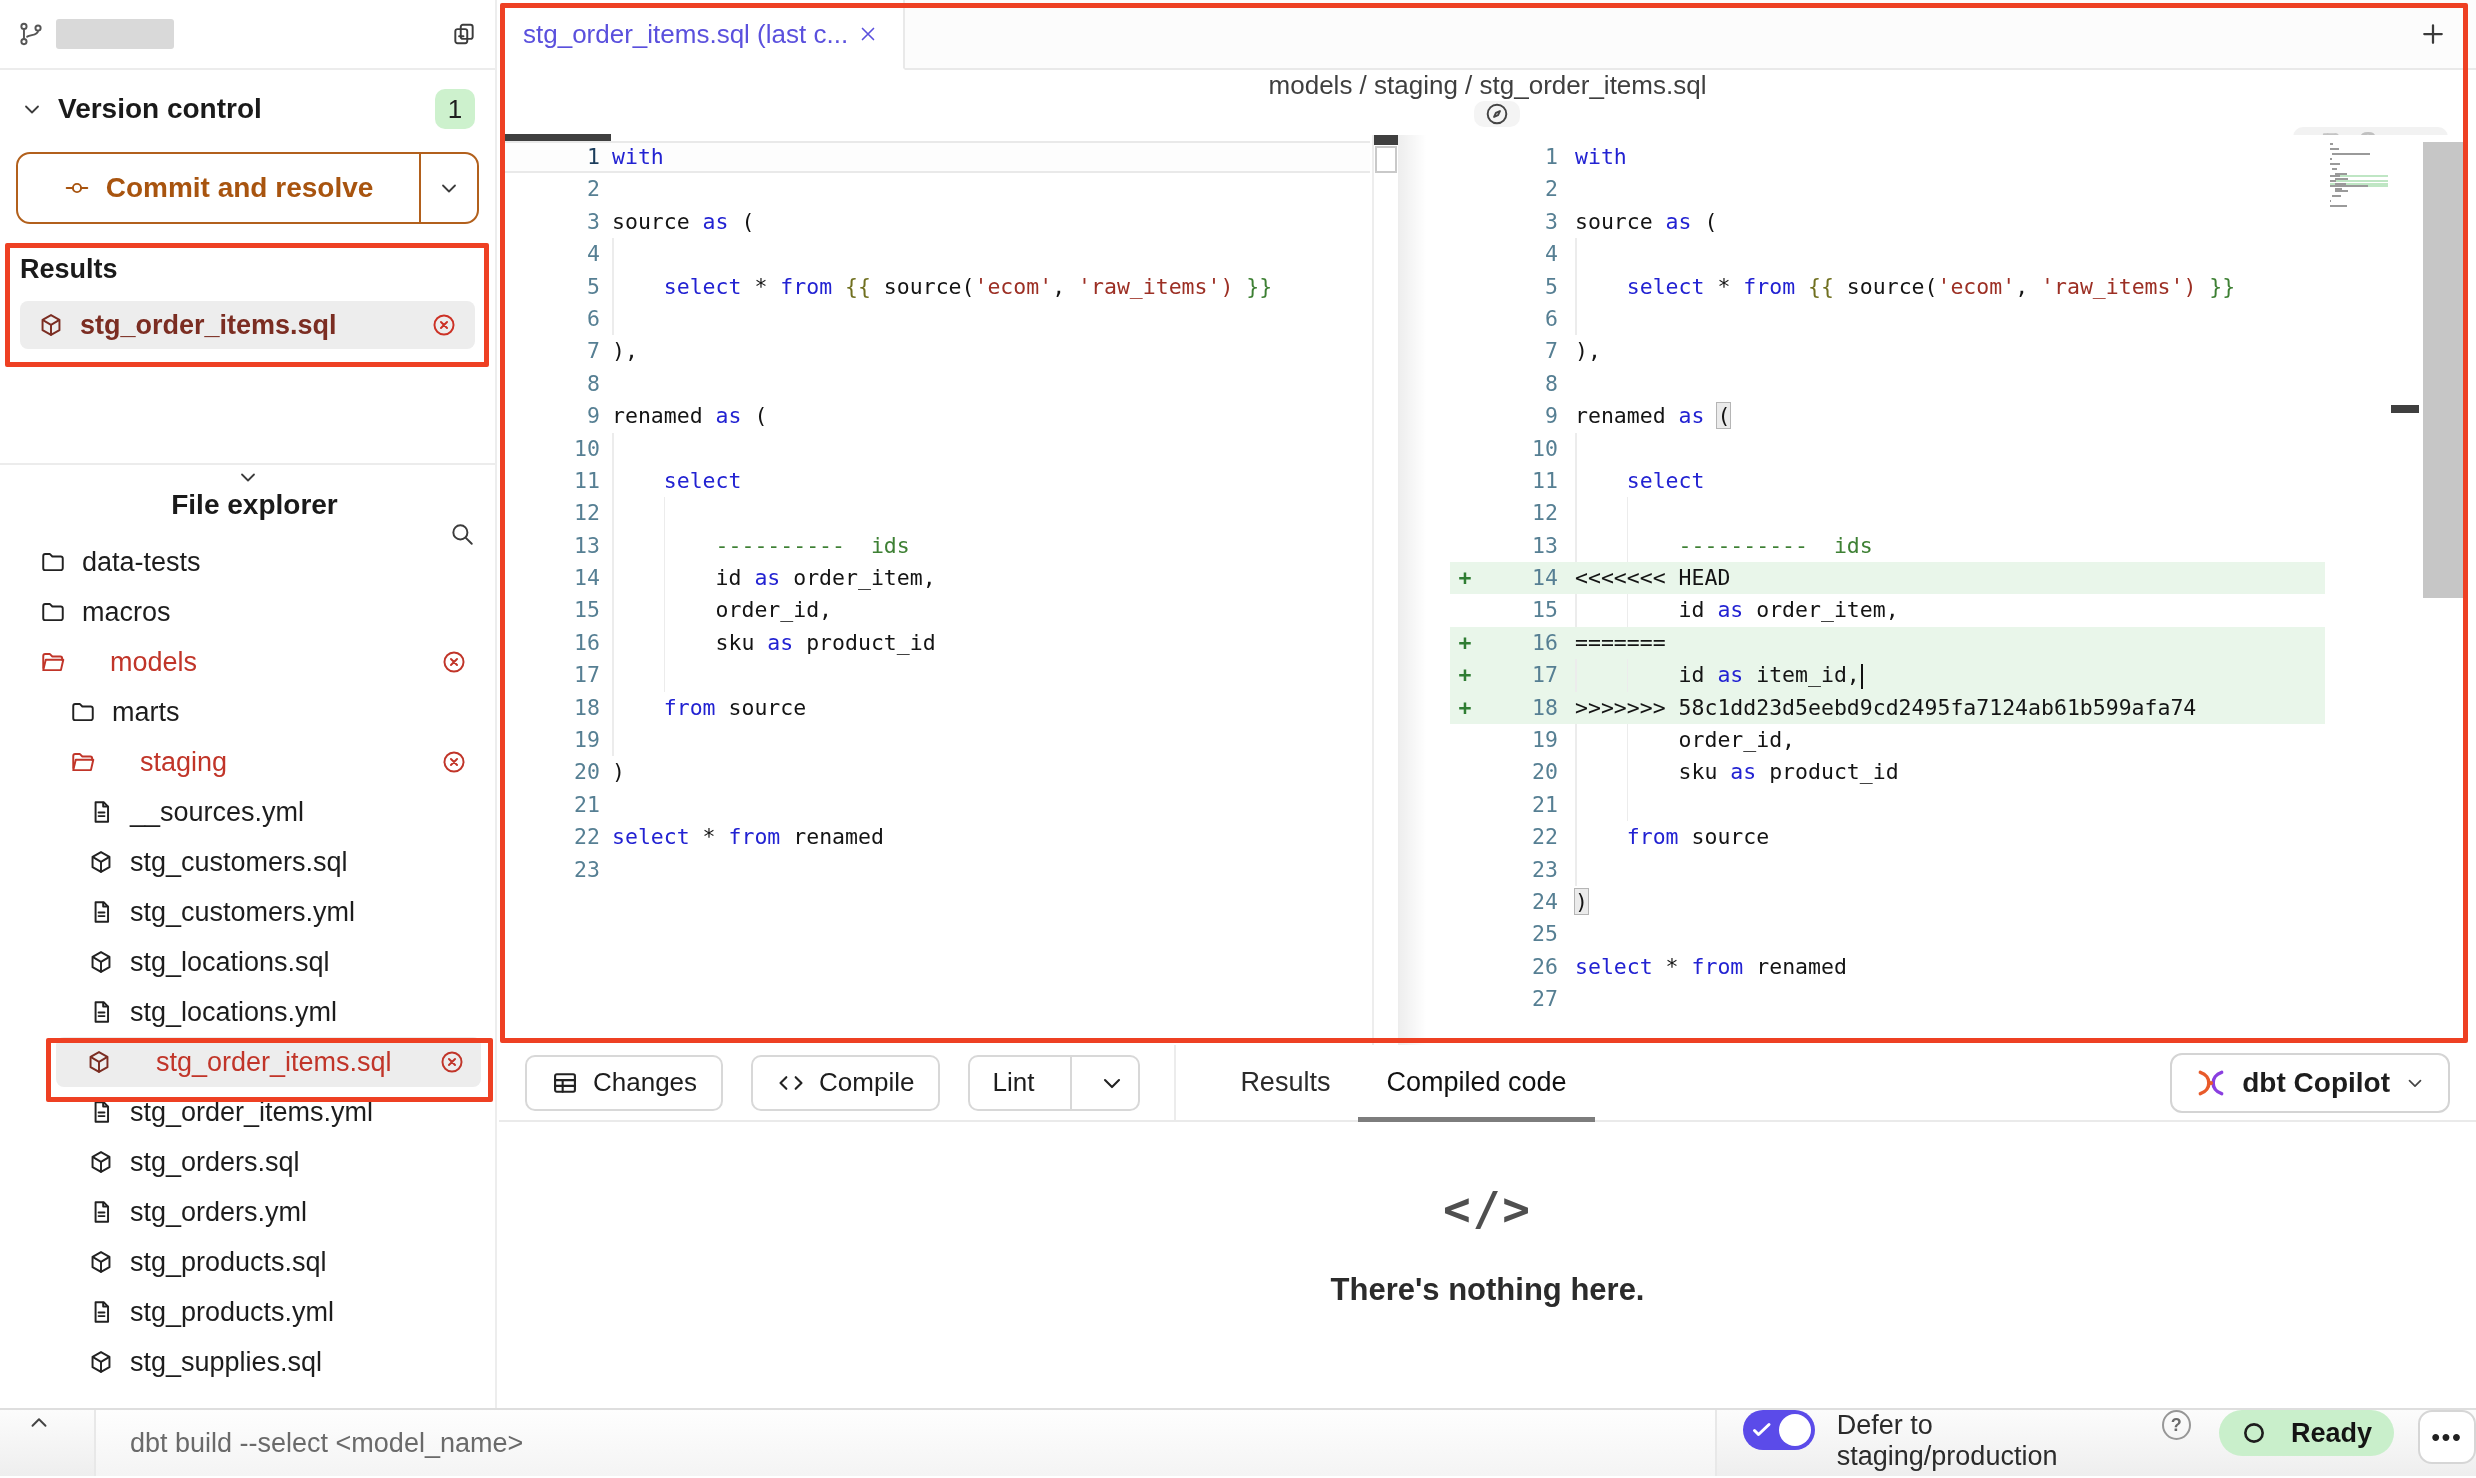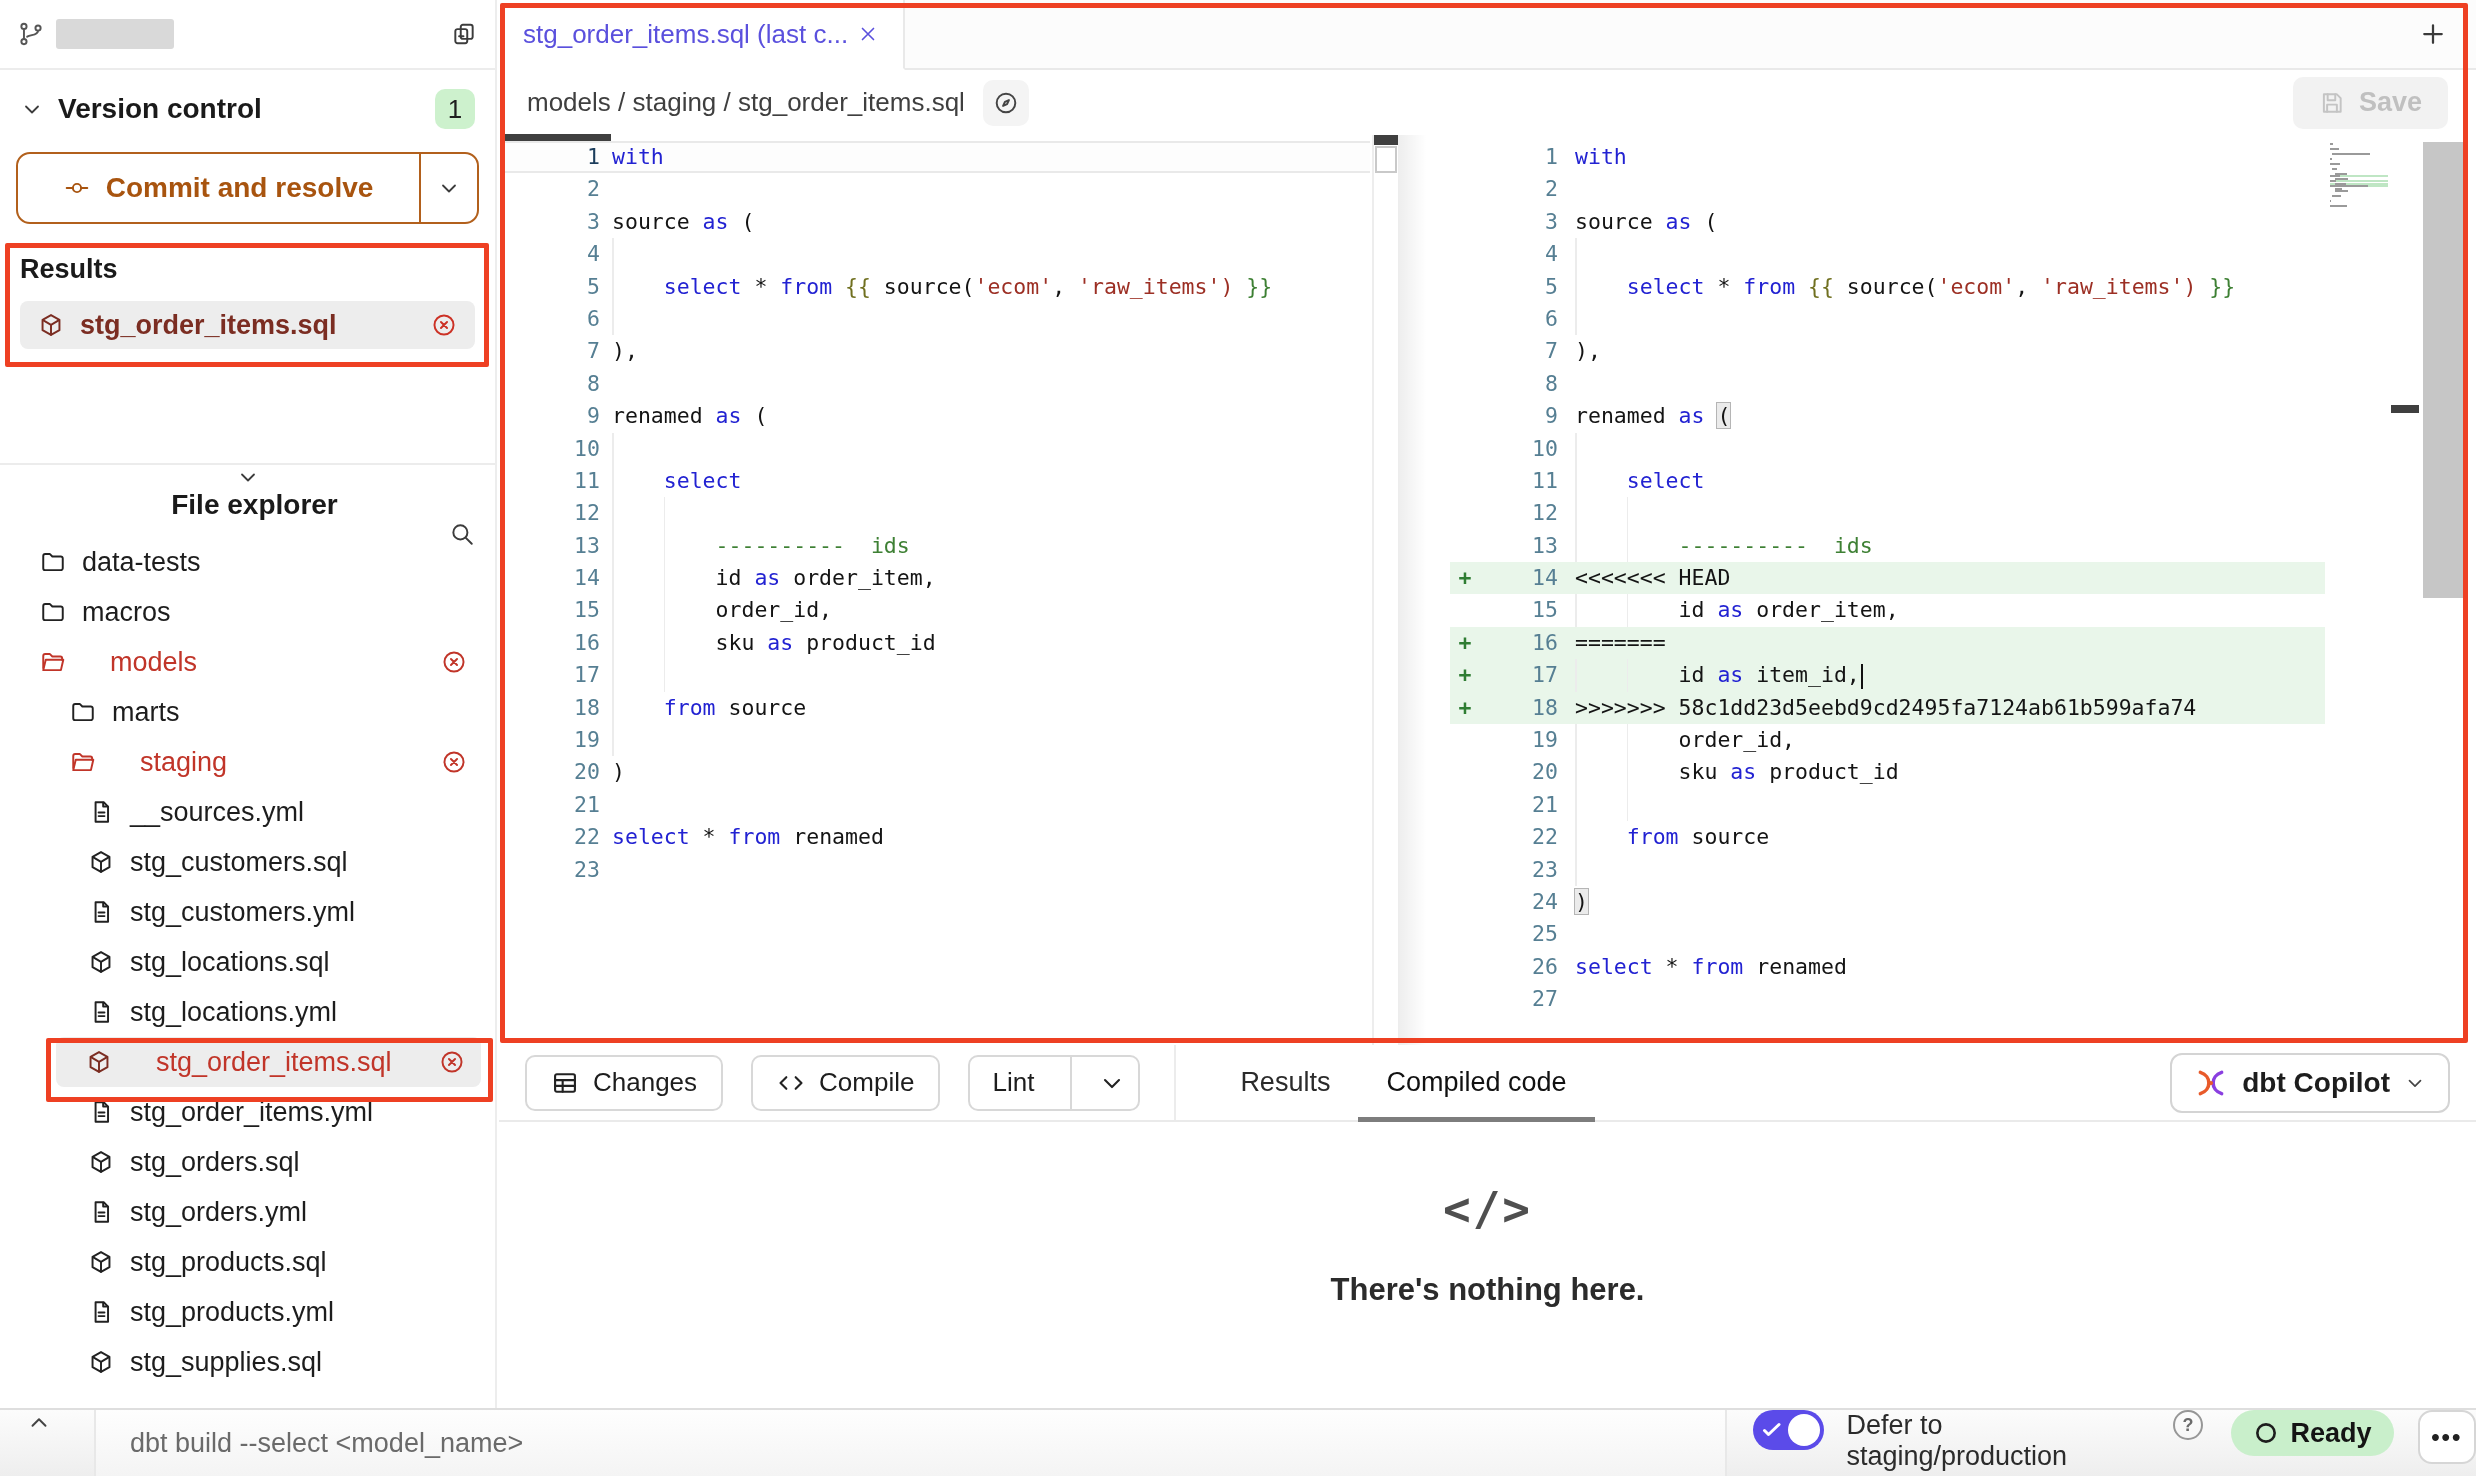--- a/index.html
+++ b/index.html
@@ -56,21 +56,21 @@
   .main { position:absolute; left:499px; top:0; width:1977px; height:1408px; background:#fff; }
 
   .tabbar { position:absolute; left:0; top:0; right:0; height:70px; display:flex;
             border-bottom:2px solid #e9e9e9; background:#fcfcfc; }
   .tab { width:406px; background:#fff; border-right:2px solid #e9e9e9; display:flex; align-items:center;
          padding:0 24px; gap:10px; margin-bottom:-2px; border-bottom:2px solid #fff; }
   .tab-label { flex:1; font-size:26px; color:#5a50dd; white-space:nowrap; overflow:hidden; }
   .tab-close { color:#5a50dd; width:22px; height:22px; }
   .newtab { margin-left:auto; margin-right:28px; align-self:center; color:#3a3a3a; width:30px; height:30px; }
 
-  .crumbrow { position:absolute; left:0; top:70px; right:0; height:65px; display:flex; align-items:center; padding:0 28px; }
+  .crumbrow { position:absolute; left:0; top:70px; right:0; height:65px; display:flex; align-items:center; padding:0 28px;flex-direction:column; }
   .crumb { font-size:26px; color:#3f3f3f; }
   .lineage { width:46px; height:46px; margin-left:18px; background:#f4f4f4; border-radius:10px;
              display:flex; align-items:center; justify-content:center; color:#444; }
   .savebtn { margin-left:auto; height:52px; padding:0 26px; background:#f2f2f2; border-radius:10px;
              display:flex; align-items:center; gap:14px; font-size:27px; font-weight:600; color:#c0c0c0; }
   .savebtn .i { color:#c4c4c4; }
 
   
   .editors { position:absolute; left:0; top:135px; right:0; height:910px; background:#fff; }
   .pane { position:absolute; top:0; bottom:0; background:#fff; }
@@ -147,21 +147,21 @@
   .cmd { margin-left:42px; width:1680px; height:100%; display:flex; align-items:center; padding-left:34px;
          background:linear-gradient(#fefefe,#f4f4f4); border-left:2px solid #e8e8e8; border-right:2px solid #e8e8e8;
          font-size:27px; color:#6a6a6a; }
   .toggle { position:relative; margin-left:26px; width:74px; height:40px; background:#5b4be9; border-radius:22px; }
   .toggle .knob { position:absolute; right:4px; top:4px; width:32px; height:32px; background:#fff; border-radius:50%; }
   .toggle .tick { position:absolute; left:7px; top:8px; width:24px; height:24px; color:#fff; }
   .defer-label { margin-left:22px; font-size:27px; color:#2b2b2b; }
   .help { margin-left:12px; width:30px; height:30px; border:2px solid #979797; border-radius:50%;
           display:flex; align-items:center; justify-content:center; font-size:18px; color:#6b6b6b; font-weight:600; }
   .ready { margin-left:28px; height:46px; padding:0 22px; background:#c9efcb; border-radius:24px;
-           display:flex; align-items:center; gap:12px; font-size:27px; font-weight:600; color:#141414; }
+           display:flex; align-items:center; gap:24px; font-size:27px; font-weight:600; color:#141414; }
   .ready .i { width:26px; height:26px; color:#1d1d1d; }
   .dots { margin-left:24px; width:60px; height:54px; background:#fff; border:2px solid #d6d6d6; border-radius:14px;
           display:flex; align-items:center; justify-content:center; font-size:24px; letter-spacing:2px;
           color:#222; font-weight:bold; }
 
   
   .anno { position:absolute; border:5px solid #ee4023; border-radius:2px; pointer-events:none; z-index:50; }
   .anno-changes { left:5px; top:243px; width:484px; height:124px; }
   .anno-file { left:46px; top:1038px; width:447px; height:64px; }
   .anno-editor { left:500px; top:3px; width:1968px; height:1040px; }

